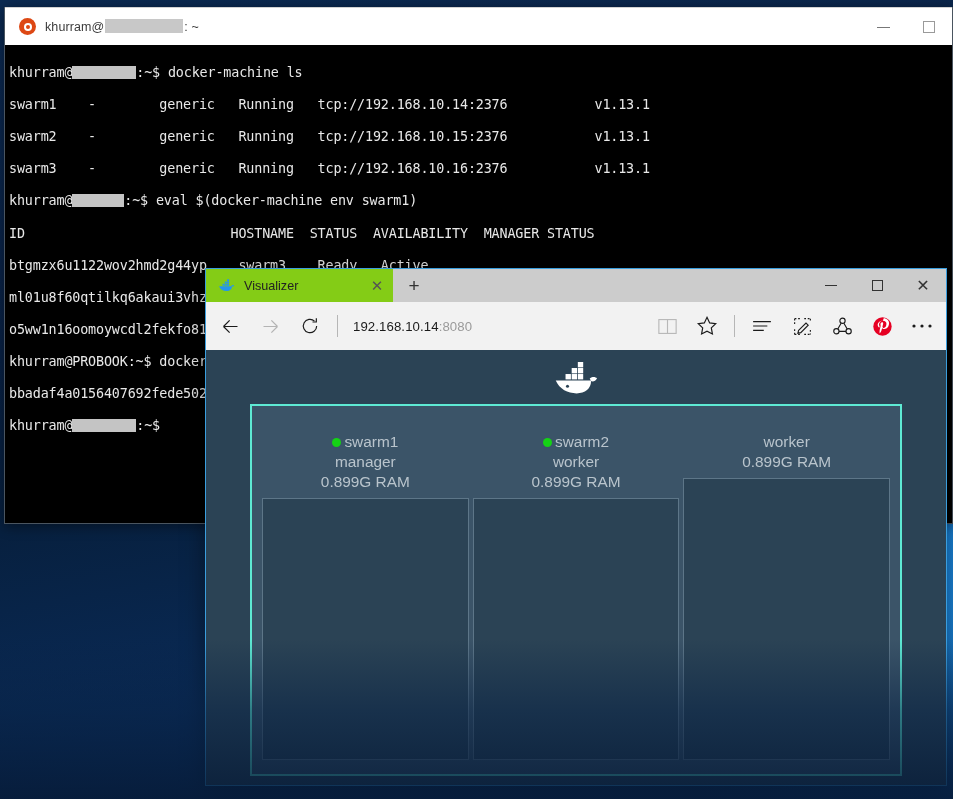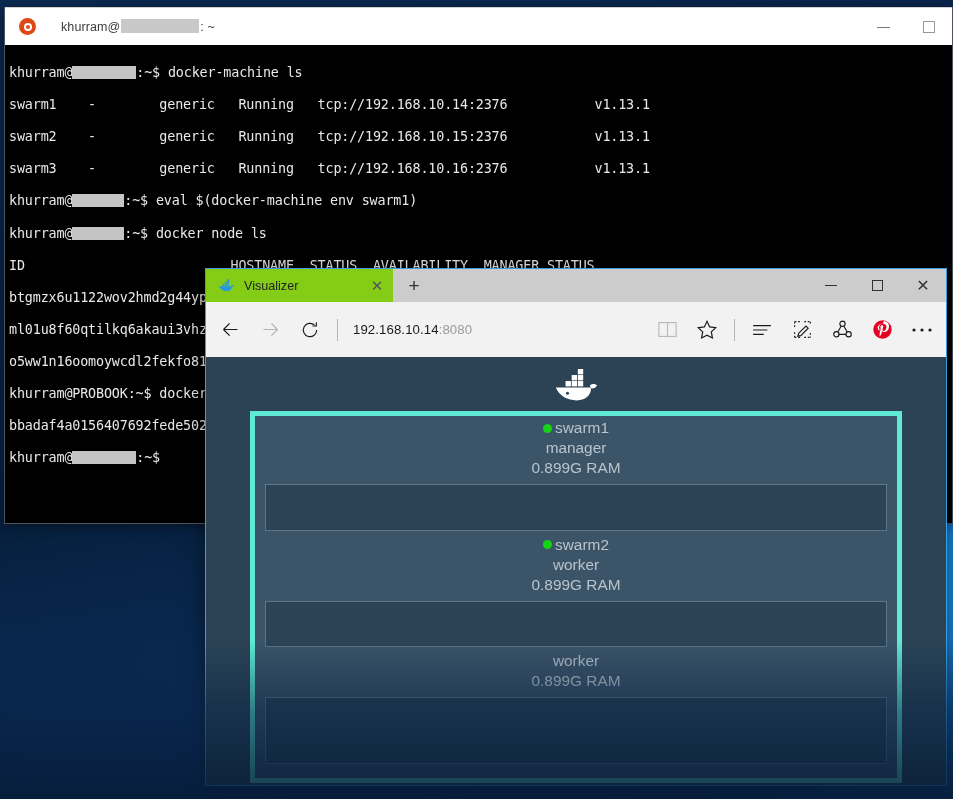--- a/index.html
+++ b/index.html
@@ -43,21 +43,20 @@
     box-shadow: 0 2px 12px rgba(0,0,0,.45);
   }
   #terminal-titlebar {
     height: 38px;
     background: #ffffff;
     border-top: 1px solid #d2d2d2;
     display: flex;
     align-items: center;
     flex: 0 0 auto;
     position: relative;
-    gap: 16px;
   }
   .ubuntu-logo {
     width: 17px; height: 17px;
     margin-left: 14px; margin-right: 9px;
     border-radius: 50%;
     background: #dd4814;
     position: relative;
     flex: 0 0 auto;
   }
   .ubuntu-logo::before {
@@ -183,21 +182,21 @@
     width: 46px;
     display: flex; align-items: center; justify-content: center;
     cursor: default;
   }
   .ewc-min { width: 12px; height: 1px; background: #333; }
   .ewc-max { width: 11px; height: 11px; border: 1px solid #333; }
   .ewc-close { font-size: 16px; color: #333; line-height: 1; font-weight: 300; }
 
   
   #edge-navbar {
-    height: 55px;
+    height: 48px;
     background: #f2f2f2;
     display: flex;
     align-items: center;
     flex: 0 0 auto;
     padding: 15px 4px;
   }
   .nav-ico {
     width: 40px; height: 40px;
     display: flex; align-items: center; justify-content: center;
     cursor: default;
@@ -231,26 +230,25 @@
   #vis-header {
     height: 42px;
     display: flex;
     align-items: center;
     justify-content: center;
   }
   .vis-whale { width: 46px; height: 34px; }
   #vis-nodes-panel {
     margin: 4px 44px 0 44px;
     background: #3b5468;
-    border: 5px solid #5eead4;
-    padding: 2px 10px 14px 10px;
+    border: 2px solid #5eead4;
+    padding: 26px 10px 14px 10px;
     display: flex;
     gap: 4px;
     height: 372px;
-    flex-direction: column;
   }
   .vis-node {
     flex: 1 1 0;
     display: flex;
     flex-direction: column;
     align-items: stretch;
   }
   .vis-node-head {
     text-align: center;
     color: #b9c4cc;
@@ -299,21 +297,20 @@
           </div>
       </div>
     </div>
 
     <div id="terminal-body">
 <div class="tline"><span>khurram@</span><span class="redact-term"></span><span>:~$ </span><span>docker-machine ls</span></div>
 <div class="tline"><span>swarm1    -        generic   Running   tcp://192.168.10.14:2376           v1.13.1</span></div>
 <div class="tline"><span>swarm2    -        generic   Running   tcp://192.168.10.15:2376           v1.13.1</span></div>
 <div class="tline"><span>swarm3    -        generic   Running   tcp://192.168.10.16:2376           v1.13.1</span></div>
 <div class="tline"><span>khurram@</span><span class="redact-term-wide"></span><span>:~$ </span><span>eval $(docker-machine env swarm1)</span></div>
-<div class="tline"><span>khurram@</span><span class="redact-term-wide"></span><span>:~$ </span><span>docker node ls</span></div>
 <div class="tline"><span>ID                          HOSTNAME  STATUS  AVAILABILITY  MANAGER STATUS</span></div>
 <div class="tline"><span>btgmzx6u1122wov2hmd2g44yp    swarm3    Ready   Active</span></div>
 <div class="tline"><span>ml01u8f60qtilkq6akaui3vhz    swarm2    Ready   Active</span></div>
 <div class="tline"><span>o5ww1n16oomoywcdl2fekfo81 *  swarm1    Ready   Active        Leader</span></div>
 <div class="tline"><span>khurram@PROBOOK:~$ docker run -it -d -p 8080:8080 -v /var/run/docker.sock:/var/run/docker.sock manomarks/visualizer</span></div>
 <div class="tline"><span>bbadaf4a0156407692fede5029bb27792cadd8b8706feb11c3e5db72e343f446</span></div>
 <div class="tline"><span>khurram@</span><span class="redact-term"></span><span>:~$ </span></div>
     </div>
   </div>
 

